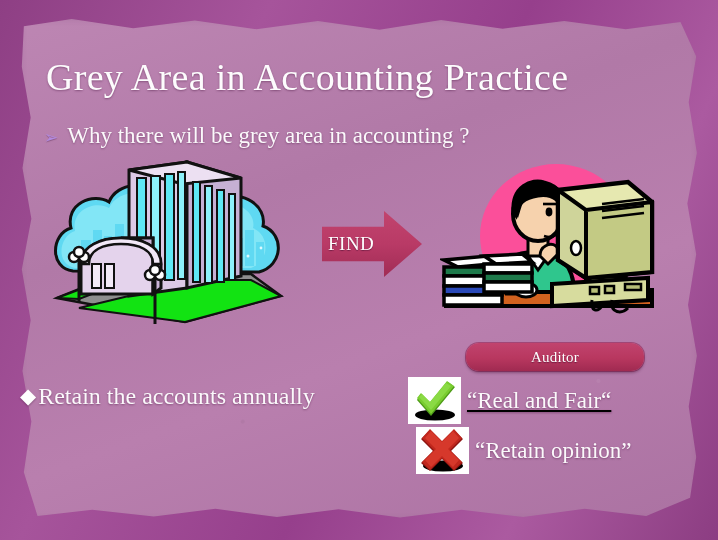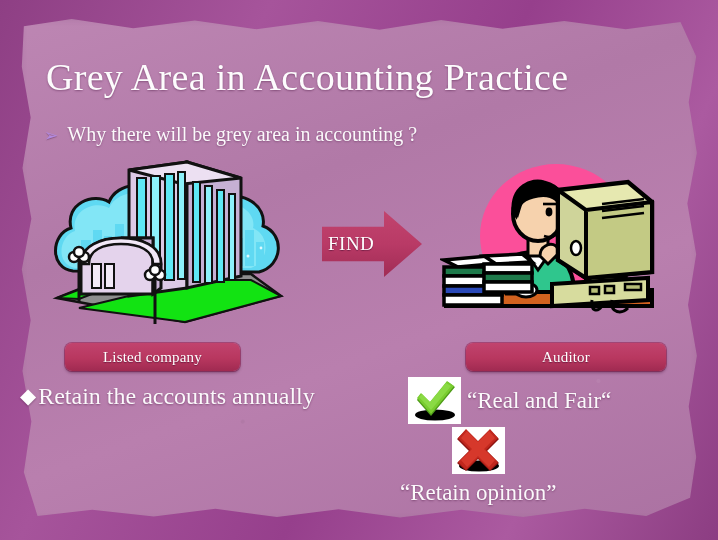--- a/index.html
+++ b/index.html
@@ -47,21 +47,21 @@
     white-space:nowrap;
   }
   #subhead{
     position:absolute;left:44px;top:123px;
     display:flex;align-items:baseline;gap:9px;white-space:nowrap;
   }
   #subhead .arrow-bullet{
     font-size:17px;color:#b28ae0;line-height:1;
     text-shadow:0 1px 1px rgba(60,15,55,.35);
   }
-  #subhead .txt{font-size:20px;color:#fbf9fb;text-shadow:0 1px 2px rgba(70,20,62,.4);}
+  #subhead .txt{font-size:23px;color:#fbf9fb;text-shadow:0 1px 2px rgba(70,20,62,.4);}
 
   
   #building-figure{position:absolute;left:45px;top:156px;width:245px;height:168px;}
   #building-figure svg{display:block;}
 
   
   #find-arrow{
     position:absolute;left:322px;top:208px;width:100px;height:72px;
   }
   #find-arrow .shape{
@@ -83,35 +83,35 @@
   
   .pill{
     position:absolute;height:28px;border-radius:7px;
     background:linear-gradient(180deg,#c1436e 0%,#b8375f 55%,#a02a51 100%);
     box-shadow:0 2px 3px rgba(60,10,45,.4), 0 0 0 1px rgba(150,35,85,.6);
     display:flex;align-items:center;justify-content:center;
     color:#fff;font-size:15px;letter-spacing:.2px;
     text-shadow:0 1px 1px rgba(60,10,45,.55);
   }
   #pill-listed{left:65px;top:343px;width:175px;}
-  #pill-auditor{left:466px;top:343px;width:200px;}
+  #pill-auditor{left:466px;top:343px;width:178px;border-radius:13px;}
 
   
   #audit-line{
     position:absolute;left:20px;top:383px;display:flex;align-items:center;gap:2px;
     white-space:nowrap;
   }
   #audit-line .diamond{font-size:21px;color:#ffffff;line-height:1;
     text-shadow:0 1px 2px rgba(70,20,62,.45);}
   #audit-line .txt{font-size:24px;color:#fbf9fb;text-shadow:0 1px 2px rgba(70,20,62,.45);}
 
   
   .opinion-row{position:absolute;display:flex;align-items:center;gap:6px;white-space:nowrap;}
-  #row-real{left:408px;top:377px;}
-  #row-retain{left:400px;top:427px;flex-direction:column;}
+  #row-real{left:408px;top:377px;text-decoration:underline;}
+  #row-retain{left:416px;top:427px;}
   .opinion-row .icon-box{
     width:53px;height:47px;background:#ffffff;flex:0 0 auto;
     display:flex;align-items:center;justify-content:center;
   }
   .opinion-row .icon-box svg{display:block;}
   .opinion-row .txt{font-size:23px;color:#fbf9fb;text-shadow:0 1px 2px rgba(70,20,62,.45);}
 </style>
 </head>
 <body>
 
@@ -262,21 +262,20 @@
         <rect x="150" y="127" width="9" height="7"></rect>
         <rect x="165" y="126" width="9" height="7"></rect>
         <rect x="185" y="124" width="16" height="6"></rect>
       </g>
 
       <path d="M152 140 C150 152 158 152 162 146" stroke="#000" stroke-width="3" fill="none"></path>
       <path d="M172 140 C170 154 182 154 188 148" stroke="#000" stroke-width="3" fill="none"></path>
     </svg>
   </div>
 
-  <div class="pill" id="pill-listed">Listed company</div>
   <div class="pill" id="pill-auditor">Auditor</div>
 
   <div id="audit-line">
     <span class="diamond">◆</span>
     <span class="txt">Retain the accounts annually</span>
   </div>
 
   <div class="opinion-row" id="row-real">
     <span class="icon-box">
       <svg width="49" height="45" viewBox="0 0 49 45">

